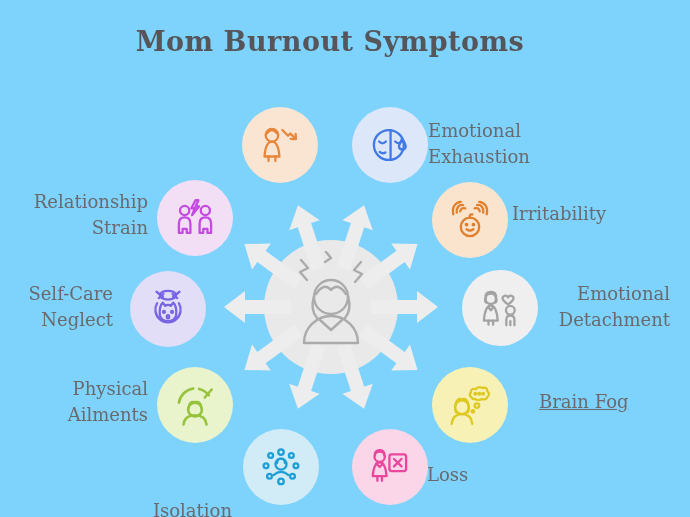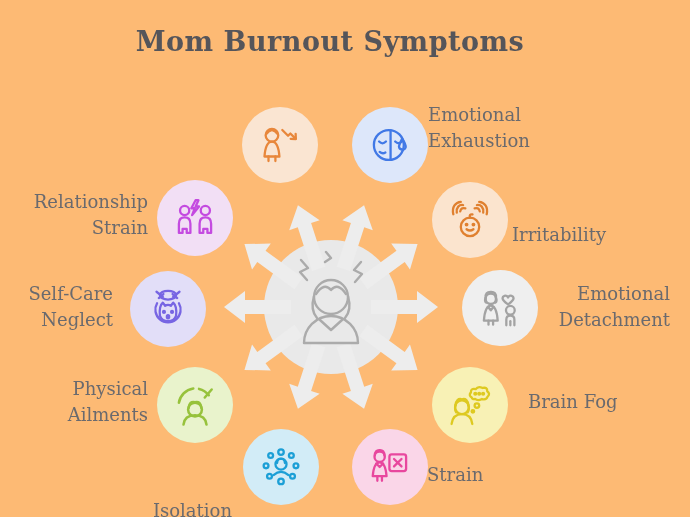--- a/index.html
+++ b/index.html
@@ -1,17 +1,17 @@
 <!DOCTYPE html>
 <html><head>
 <meta charset="utf-8">
 <style>
   html,body{margin:0;padding:0;background:#ffffff;}
   .stage{
-    position:relative;width:690px;height:517px;background:#fdba74;
+    position:relative;width:690px;height:517px;background:#7dd3fc;
     font-family:"DejaVu Serif", serif;overflow:hidden;
   }
   .title{
     position:absolute;left:330px;top:26px;transform:translateX(-50%);
     font-size:27px;font-weight:bold;color:#55555A;white-space:nowrap;
     letter-spacing:0.5px;margin:0;
   }
   .bubble{
     position:absolute;width:76px;height:76px;border-radius:50%;
     display:flex;align-items:center;justify-content:center;
@@ -204,29 +204,29 @@
     <svg width="46" height="46" viewBox="0 0 40 40" fill="none" stroke="#C44BE0" stroke-width="2" stroke-linecap="round" stroke-linejoin="round">
       <circle cx="11" cy="13.5" r="4"></circle>
       <path d="M6,33 L6,25 Q6,19.5 11,19.5 Q16,19.5 16,25 L16,33 L12.8,33 L12.8,29.5 L9.2,29.5 L9.2,33 Z"></path>
       <circle cx="29" cy="13.5" r="4"></circle>
       <path d="M24,33 L24,25 Q24,19.5 29,19.5 Q34,19.5 34,25 L34,33 L30.8,33 L30.8,29.5 L27.2,29.5 L27.2,33 Z"></path>
       <path d="M20.5,4.5 L16.8,11.5 L19.8,11.5 L17.5,17.5 L23.5,10 L20.5,10 L23,4.5 Z"></path>
     </svg>
   </div>
 
 
-  <div class="label lab-l" style="left:428px;top:128px;width:122px;">Emotional Exhaustion</div>
-
-  <div class="label lab-l nowrap" style="left:512px;top:214px;margin-top:21px;">Irritability</div>
+  <div class="label lab-l" style="left:428px;top:144px;width:122px;">Emotional Exhaustion</div>
+
+  <div class="label lab-l nowrap" style="left:512px;top:214px;">Irritability</div>
 
   <div class="label lab-l" style="left:548px;top:307px;width:122px;text-align:right;">Emotional Detachment</div>
 
-  <div class="label lab-l nowrap" style="left:528px;top:402px;">Brain Fog</div>
-
-  <div class="label lab-l nowrap" style="left:427px;top:475px;">Strain</div>
+  <div class="label lab-l nowrap" style="left:539px;top:402px;text-decoration:underline;">Brain Fog</div>
+
+  <div class="label lab-l nowrap" style="left:427px;top:475px;">Loss</div>
 
   <div class="label lab-r nowrap" style="right:458px;top:475px;margin-top:36px;">Isolation</div>
 
   <div class="label lab-r" style="right:542px;top:402px;width:92px;text-align:right;">Physical Ailments</div>
 
   <div class="label lab-r" style="right:577px;top:307px;width:98px;">Self-Care Neglect</div>
 
   <div class="label lab-r" style="right:542px;top:215px;width:118px;">Relationship Strain</div>
 
 </div>

